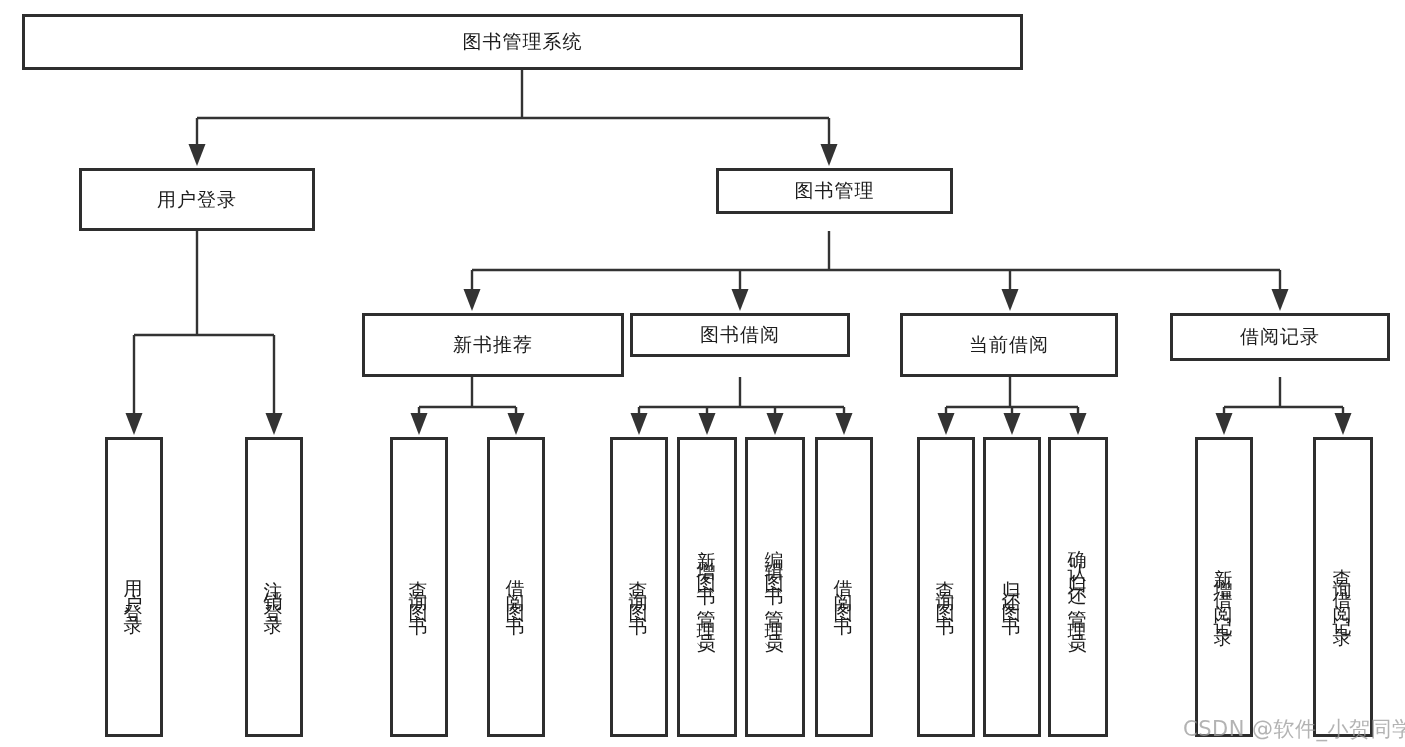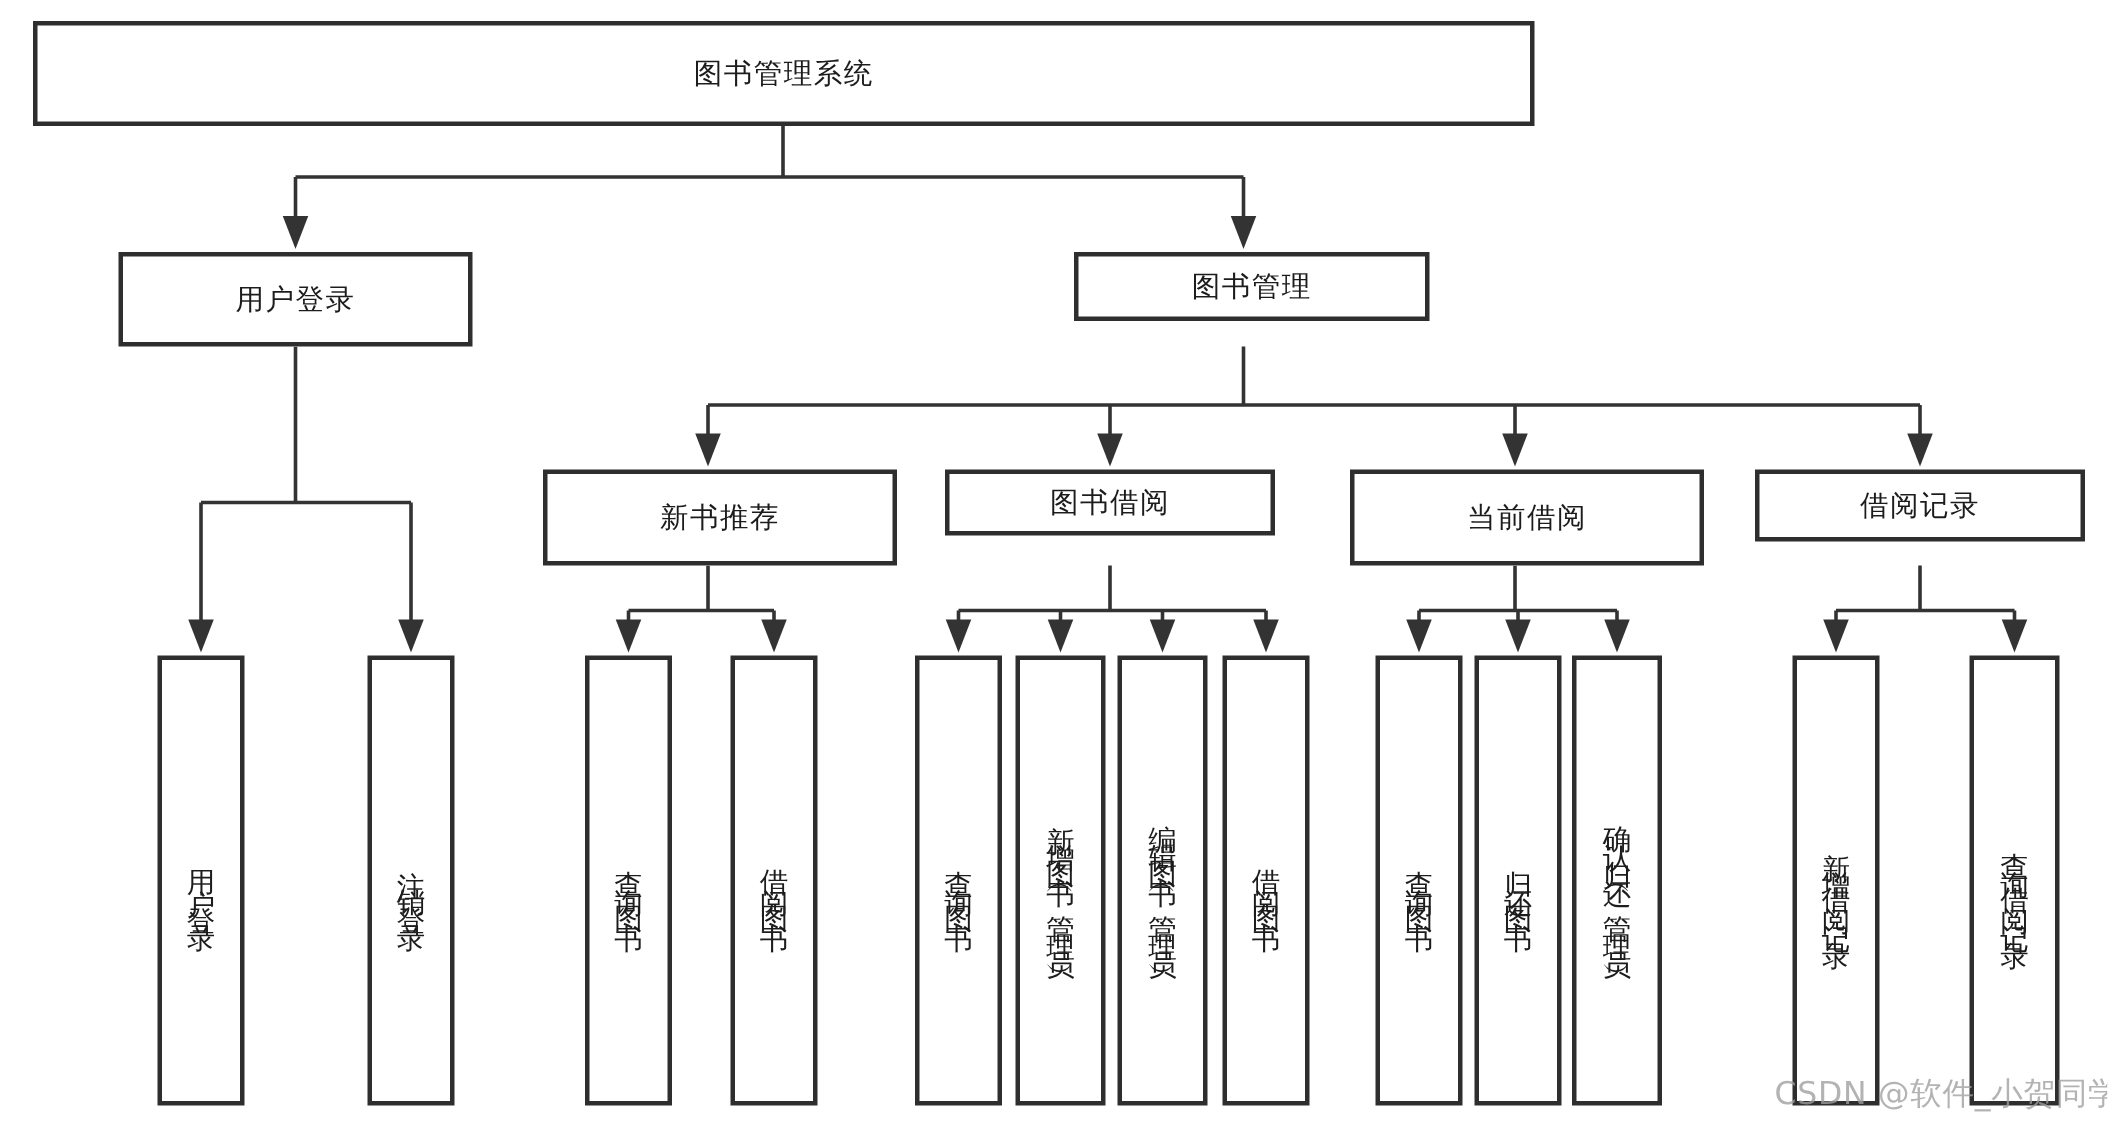--- a/index.html
+++ b/index.html
@@ -114,28 +114,28 @@
     <line x1="1078" y1="407" x2="1078" y2="414"></line>
     <polygon points="1069.5,413 1086.5,413 1078,435"></polygon>
 
     <path d="M1280 377 V407 M1224 407 H1343"></path>
     <line x1="1224" y1="407" x2="1224" y2="414"></line>
     <polygon points="1215.5,413 1232.5,413 1224,435"></polygon>
     <line x1="1343" y1="407" x2="1343" y2="414"></line>
     <polygon points="1334.5,413 1351.5,413 1343,435"></polygon>
   </svg>
 
-  <div class="node" style="left:22px;top:14px;width:1001px;height:70px">图书管理系统</div>
+  <div class="node" style="left:22px;top:14px;width:1001px;height:56px">图书管理系统</div>
 
   <div class="node" style="left:79px;top:168px;width:236px;height:63px">用户登录</div>
   <div class="node" style="left:716px;top:168px;width:237px;height:46px">图书管理</div>
 
-  <div class="node" style="left:362px;top:313px;width:236px;height:64px">新书推荐</div>
+  <div class="node" style="left:362px;top:313px;width:262px;height:64px">新书推荐</div>
   <div class="node" style="left:630px;top:313px;width:220px;height:44px">图书借阅</div>
-  <div class="node" style="left:900px;top:313px;width:236px;height:64px">当前借阅</div>
+  <div class="node" style="left:900px;top:313px;width:218px;height:64px">当前借阅</div>
   <div class="node" style="left:1170px;top:313px;width:220px;height:48px">借阅记录</div>
 
   <div class="node v" style="left:105px;top:437px;width:58px;height:300px">用户登录</div>
   <div class="node v" style="left:245px;top:437px;width:58px;height:300px">注销登录</div>
 
   <div class="node v" style="left:390px;top:437px;width:58px;height:300px">查询图书</div>
   <div class="node v" style="left:487px;top:437px;width:58px;height:300px">借阅图书</div>
 
   <div class="node v" style="left:610px;top:437px;width:58px;height:300px">查询图书</div>
   <div class="node v" style="left:677px;top:437px;width:60px;height:300px">新增图书（管理员）</div>

